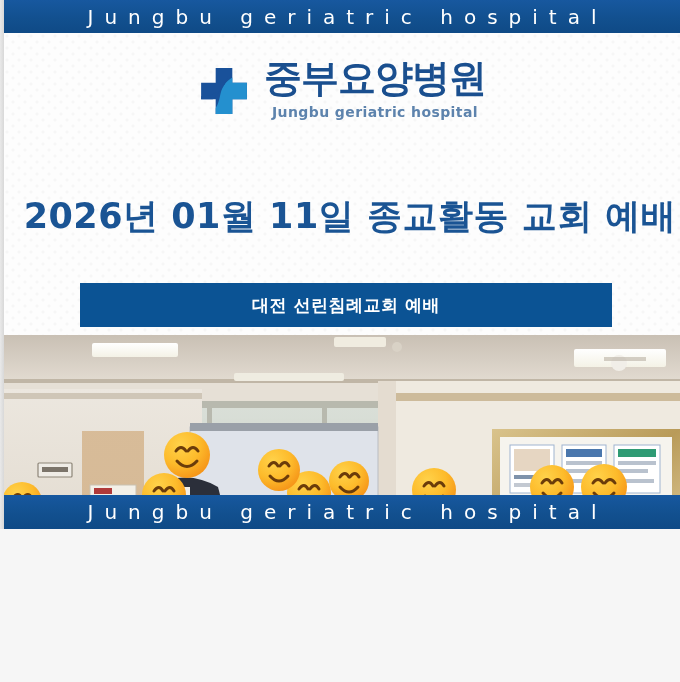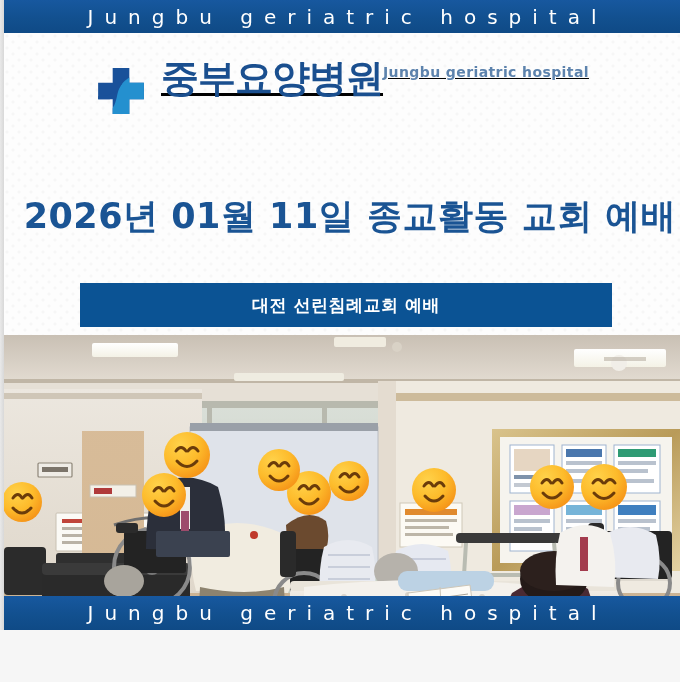--- a/index.html
+++ b/index.html
@@ -2,21 +2,21 @@
 <html><head>
 <meta charset="utf-8">
 <title>Jungbu geriatric hospital</title>
 <style>
   html,body{margin:0;padding:0;}
   body{
     width:680px;height:682px;overflow:hidden;
     font-family:"Liberation Sans","DejaVu Sans",sans-serif;
     background:#f6f6f6;
   }
-  .page{position:relative;width:680px;height:630px;overflow:hidden;background:#fca5a5;}
+  .page{position:relative;width:680px;height:529px;overflow:hidden;background:#fca5a5;}
 
   
   .ribbon{
     position:absolute;left:4px;right:0;height:33px;
     background:linear-gradient(180deg,#17589f 0%,#12508f 55%,#0f4a86 100%);
     color:#ffffff;
     display:flex;align-items:center;justify-content:center;
     letter-spacing:11px;
     font-size:20px;font-weight:400;
     text-indent:11px;
@@ -37,21 +37,21 @@
     background-size:12px 12px,12px 12px;
     box-sizing:border-box;
   }
 
   
   .logo-row{
     position:absolute;left:0;right:0;top:26px;
     display:flex;align-items:flex-start;justify-content:center;gap:14px;
   }
   .logo-mark{width:52px;height:52px;flex:0 0 auto;margin-top:6px;}
-  .logo-text{display:flex;text-decoration:underline;}
+  .logo-text{display:flex;flex-direction:column;align-items:center;}
   .logo-ko{
     font-size:38px;font-weight:700;color:#1a4f8f;
     letter-spacing:-1px;line-height:1.05;
     font-family:"DejaVu Sans",sans-serif;
   }
   .logo-en{
     font-size:14px;font-weight:600;color:#5d83ad;
     letter-spacing:0.4px;margin-top:5px;
     font-family:"DejaVu Sans",sans-serif;
   }

